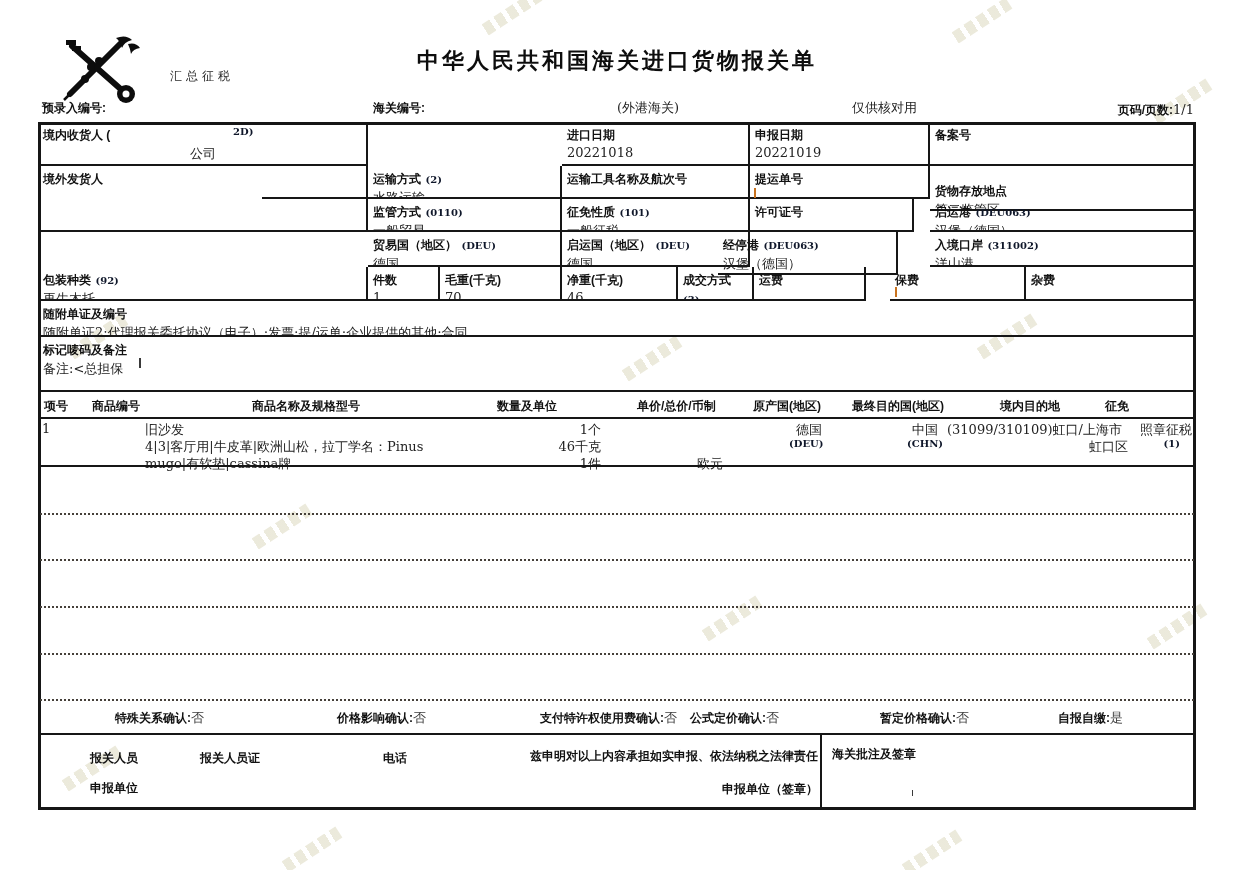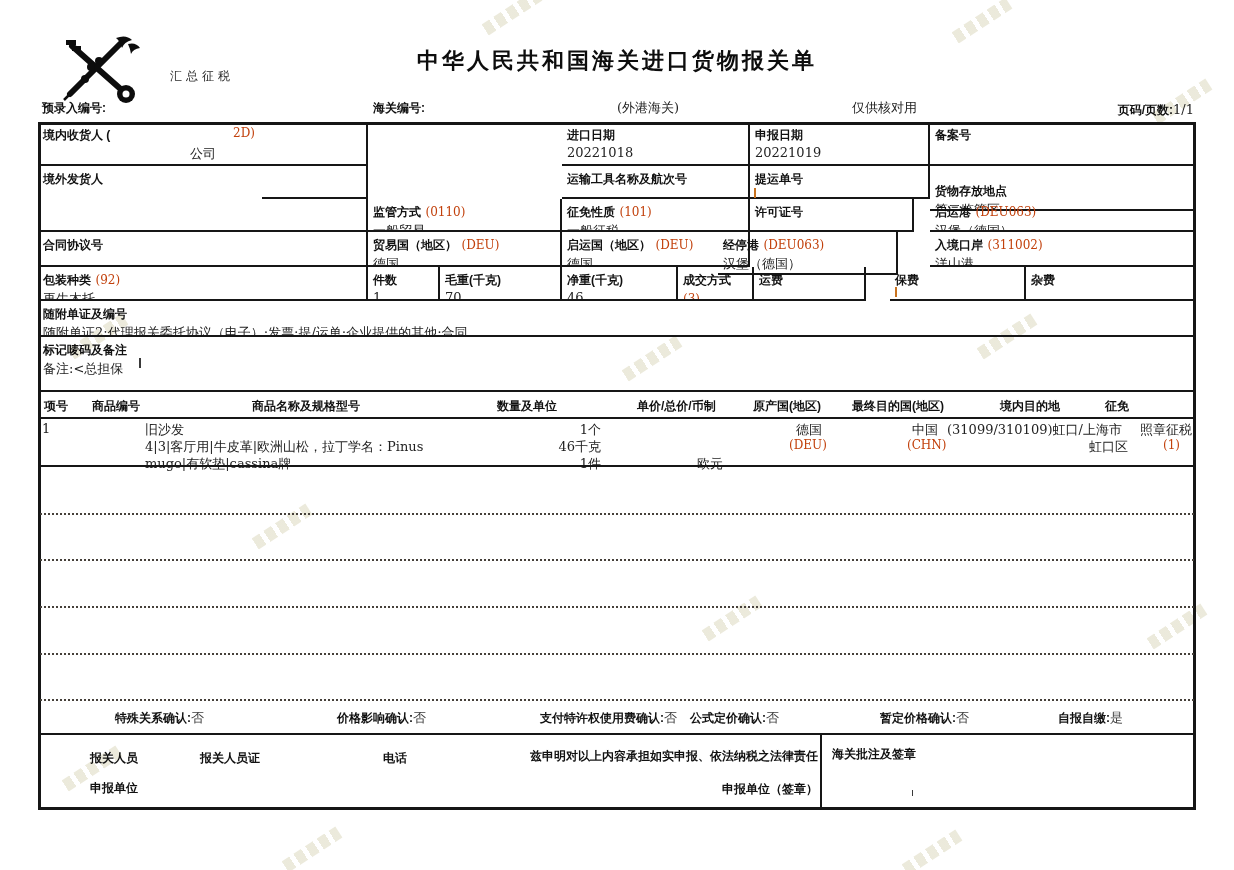--- a/index.html
+++ b/index.html
@@ -1,21 +1,21 @@
 <!DOCTYPE html>
 <html><head>
 <meta charset="utf-8">
 <style>
   html,body{margin:0;padding:0;background:#ffffff;}
   .sheet{position:relative;width:1234px;height:870px;background:#ffffff;overflow:hidden;
          font-family:"Liberation Sans",sans-serif;color:#161616;}
   .t{position:absolute;white-space:nowrap;}
   .lbl{font-family:"Liberation Sans",sans-serif;font-weight:bold;font-size:12px;color:#111;}
   .val{font-family:"DejaVu Serif",serif;font-size:13px;color:#222;}
-  .code{font-family:"DejaVu Serif",serif;font-size:12px;color:#c2410c;font-weight:normal;}
+  .code{font-family:"DejaVu Serif",serif;font-size:10px;color:#0f172a;font-weight:bold;}
   .title{position:absolute;left:0;top:46px;width:100%;text-align:center;
          font-weight:bold;font-size:22px;letter-spacing:3px;color:#0d0d0d;}
   .caption{position:absolute;font-family:"DejaVu Serif",serif;font-size:12px;letter-spacing:4px;color:#2a2a2a;}
   .formbox{position:absolute;left:38px;top:122px;width:1158px;height:688px;
            border:3px solid #161616;box-sizing:border-box;}
   .cell{position:absolute;box-sizing:border-box;border-right:2px solid #161616;border-bottom:2px solid #161616;
         padding:3px 5px 0 5px;overflow:hidden;}
   .cell .val{display:block;margin-top:1px;}
   .noR{border-right:none;}
   .noB{border-bottom:none;}
@@ -93,20 +93,25 @@
   <div class="cell noR" style="left:930px;top:122px;width:266px;height:44px;">
     <span class="lbl">备案号</span>
     <span class="val"></span>
   </div>
 
   <div class="cell" style="left:38px;top:166px;width:330px;height:66px;">
     <span class="lbl">境外发货人</span>
     <span class="val"></span>
   </div>
   <div class="solid" style="left:262px;top:197px;width:106px;height:2px;"></div>
+  <div class="cell" style="left:368px;top:166px;width:194px;height:33px;">
+    <span class="lbl">运输方式</span>
+    <span class="code">(2)</span>
+    <span class="val">水路运输</span>
+  </div>
   <div class="cell" style="left:562px;top:166px;width:188px;height:33px;">
     <span class="lbl">运输工具名称及航次号</span>
     <span class="val"></span>
   </div>
   <div class="cell" style="left:750px;top:166px;width:180px;height:33px;">
     <span class="lbl">提运单号</span>
     <span class="val"></span>
   </div>
   <div class="mark" style="left:754px;top:188px;"></div>
   <div class="cell noR" style="left:930px;top:166px;width:266px;height:33px;margin-top:12px;">
@@ -126,24 +131,20 @@
   <div class="cell" style="left:750px;top:199px;width:164px;height:33px;">
     <span class="lbl">许可证号</span>
     <span class="val"></span>
   </div>
   <div class="cell noR" style="left:930px;top:199px;width:266px;height:33px;">
     <span class="lbl">启运港</span>
     <span class="code">(DEU063)</span>
     <span class="val">汉堡（德国）</span>
   </div>
 
-  <div class="cell" style="left:38px;top:232px;width:330px;height:35px;">
-    <span class="lbl">合同协议号</span>
-    <span class="val"></span>
-  </div>
   <div class="cell" style="left:368px;top:232px;width:194px;height:35px;">
     <span class="lbl">贸易国（地区）</span>
     <span class="code">(DEU)</span>
     <span class="val">德国</span>
   </div>
   <div class="cell" style="left:562px;top:232px;width:188px;height:35px;">
     <span class="lbl">启运国（地区）</span>
     <span class="code">(DEU)</span>
     <span class="val">德国</span>
   </div>

